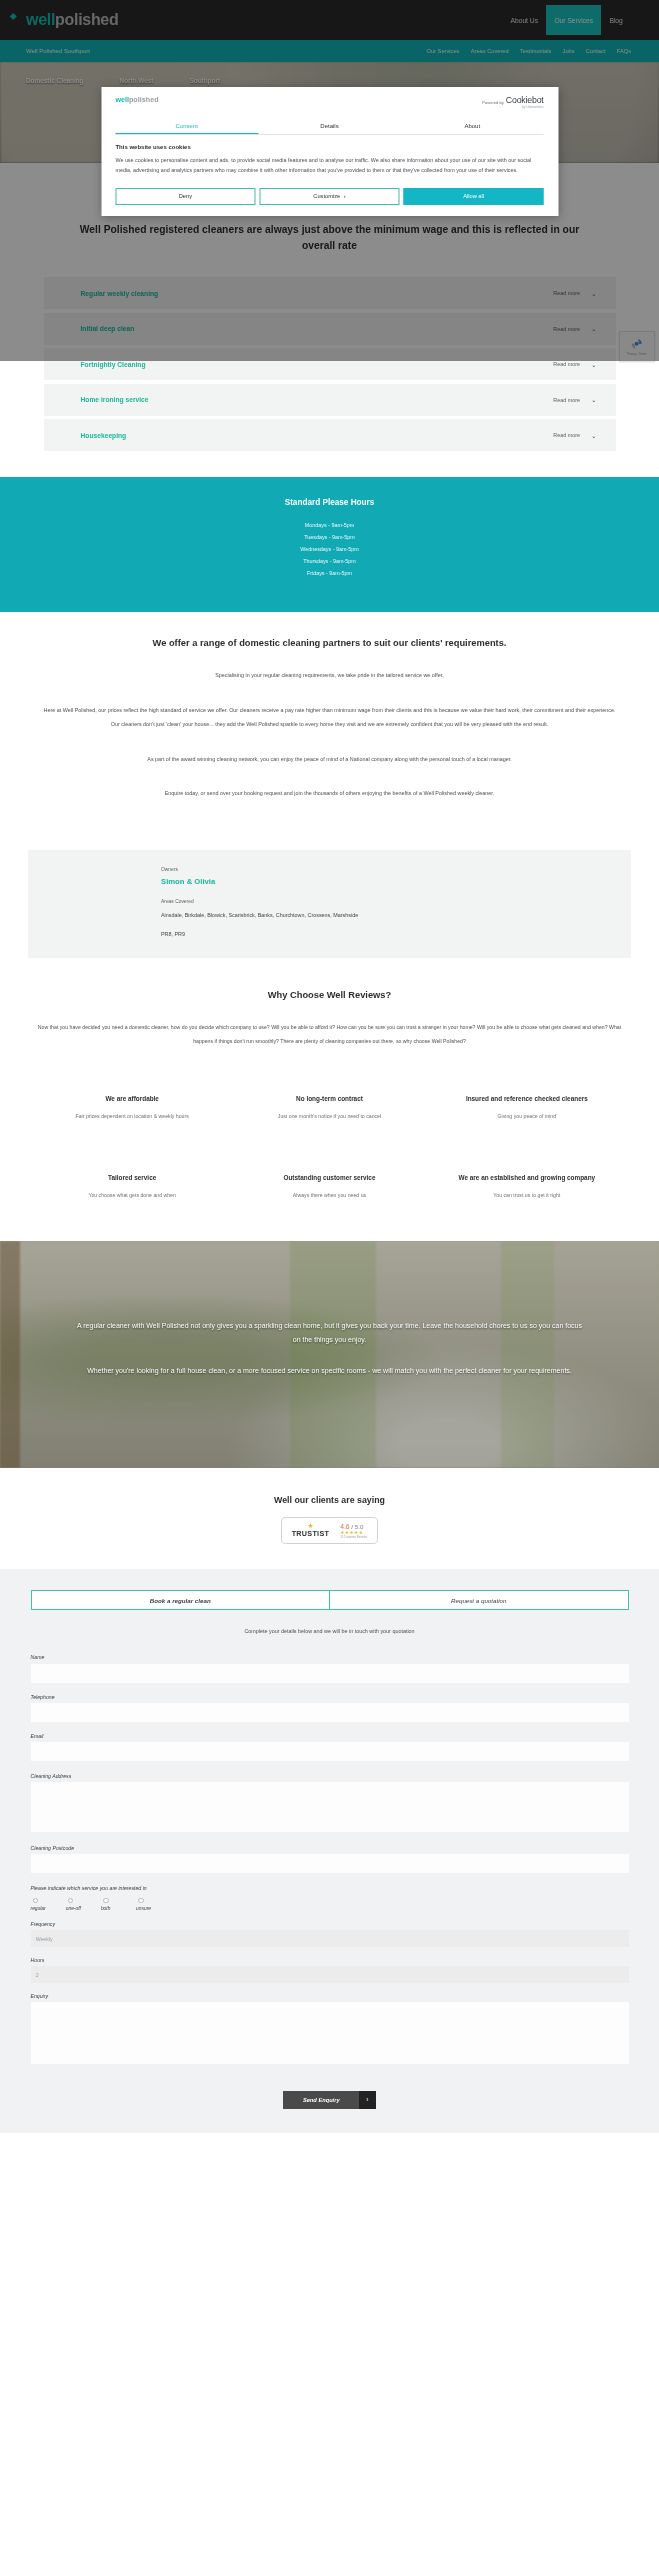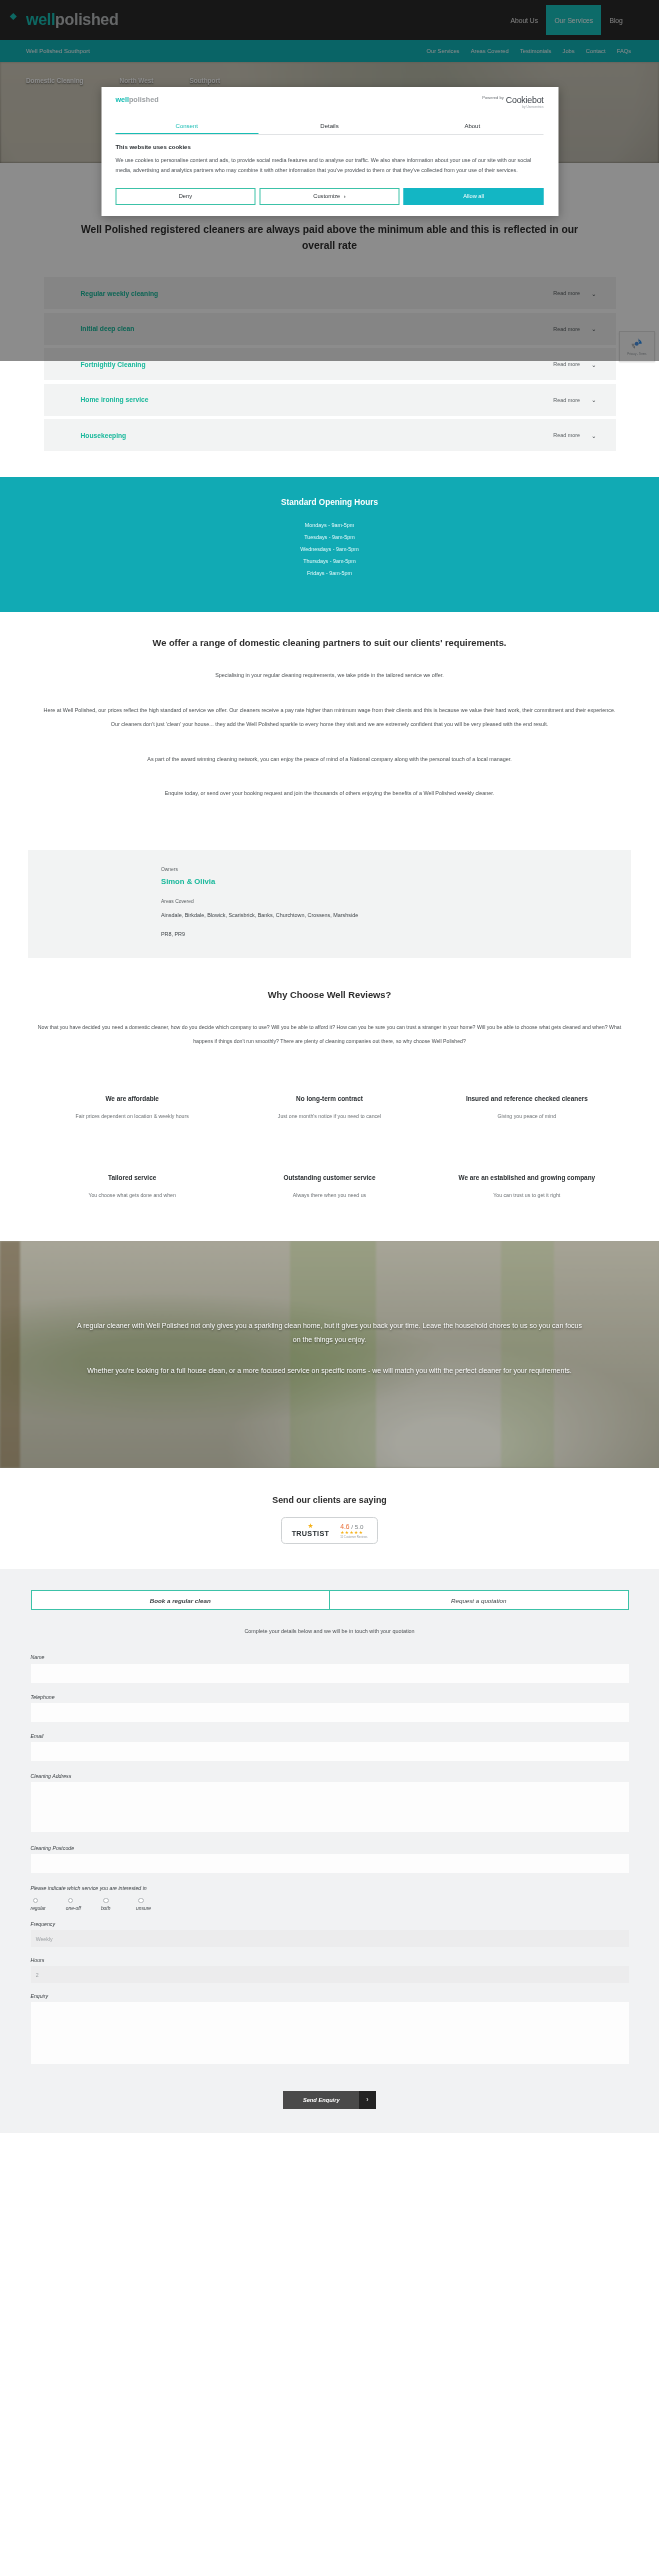--- a/index.html
+++ b/index.html
@@ -112,21 +112,21 @@
   .cookie-dialog {
     position: absolute; top: 87px; left: 50%; transform: translateX(-50%);
     width: 457px; background: #fff; z-index: 95;
     box-shadow: 0 1.5px 9.3px rgba(0,0,0,.3);
     padding: 8.2px 14.4px 11.3px;
   }
   .ck-head { display: flex; justify-content: space-between; align-items: flex-start; }
   .ck-logo { font-size: 7.2px; font-weight: 700; }
   .ck-logo .well { color: #18bdb4; }
   .ck-logo .polished { color: #9b9fa2; }
-  .ck-powered { display:flex; align-items:flex-start; gap:2px; }
+  .ck-powered { display:flex; align-items:center; gap:2px; }
   .ck-powered .pb { font-size: 4.1px; color: #6b7075; }
   .ck-powered .cb { font-size: 8.8px; color: #3b4148; letter-spacing: -0.2px; }
   .ck-powered .sub { font-size: 3.1px; color: #9aa0a6; display:block; text-align:right; }
   .ck-tabs { display: flex; margin-top: 10.3px; border-bottom: 0.5px solid #e1e3e5; }
   .ck-tab {
     flex: 1; text-align: center; font-size: 6px; color: #2f3438;
     padding: 3.1px 0 4.6px; cursor: pointer;
   }
   .ck-tab.active { color: #18bdb4; border-bottom: 1px solid #18bdb4; margin-bottom: -0.5px; }
   .ck-title { font-size: 6px; font-weight: 700; color: #2c3135; margin: 9.3px 0 5.2px; }
@@ -396,21 +396,21 @@
   <div class="ck-actions">
     <button class="ck-btn outline">Deny</button>
     <button class="ck-btn outline">
       <span>Customize</span>
       <span>›</span>
     </button>
     <button class="ck-btn filled">Allow all</button>
   </div>
 </div>
 
-<div class="page-heading">Well Polished registered cleaners are always paid above the minimum able and this is reflected in our overall rate</div>
+<div class="page-heading">Well Polished registered cleaners are always just above the minimum wage and this is reflected in our overall rate</div>
 
 <div class="accordion">
   <div class="acc-item">
     <span class="acc-title">Regular weekly cleaning</span>
     <span class="acc-right">
       <span class="acc-readmore">Read more</span>
       <span class="acc-chev">⌄</span>
     </span>
   </div>
   <div class="acc-item">
@@ -437,21 +437,21 @@
   <div class="acc-item">
     <span class="acc-title">Housekeeping</span>
     <span class="acc-right">
       <span class="acc-readmore">Read more</span>
       <span class="acc-chev">⌄</span>
     </span>
   </div>
 </div>
 
 <div class="hours-block">
-  <div class="hours-title">Standard Opening Hours</div>
+  <div class="hours-title">Standard Please Hours</div>
   <div class="hours-line">Mondays - 9am-5pm</div>
   <div class="hours-line">Tuesdays - 9am-5pm</div>
   <div class="hours-line">Wednesdays - 9am-5pm</div>
   <div class="hours-line">Thursdays - 9am-5pm</div>
   <div class="hours-line">Fridays - 9am-5pm</div>
 </div>
 
 <div class="copy-section">
   <h2 class="copy-h2">We offer a range of domestic cleaning partners to suit our clients' requirements.</h2>
   <p class="copy-p">Specialising in your regular cleaning requirements, we take pride in the tailored service we offer.</p>
@@ -502,21 +502,21 @@
 <div class="photo-banner">
   <div class="bg"></div>
   <div class="shade"></div>
   <div class="photo-overlay">
     <p>A regular cleaner with Well Polished not only gives you a sparkling clean home, but it gives you back your time. Leave the household chores to us so you can focus on the things you enjoy.</p>
     <p>Whether you're looking for a full house clean, or a more focused service on specific rooms - we will match you with the perfect cleaner for your requirements.</p>
   </div>
 </div>
 
 <div class="testimonials">
-  <h2>Send our clients are saying</h2>
+  <h2>Well our clients are saying</h2>
   <div class="trustist">
     <div class="brand">
       <span class="tstar">★</span>
       <span class="tname">TRUSTIST</span>
     </div>
     <div class="score">
       <div class="score-top">
         <span>4.6</span>
         <span class="outof">/ 5.0</span>
       </div>

